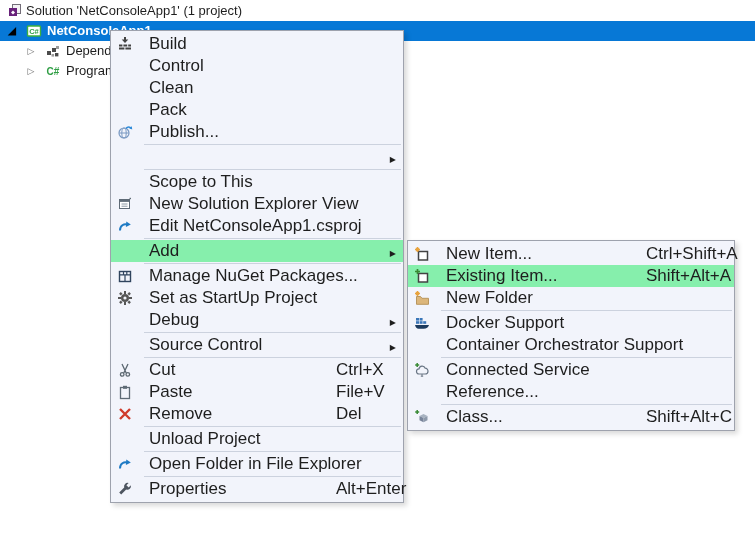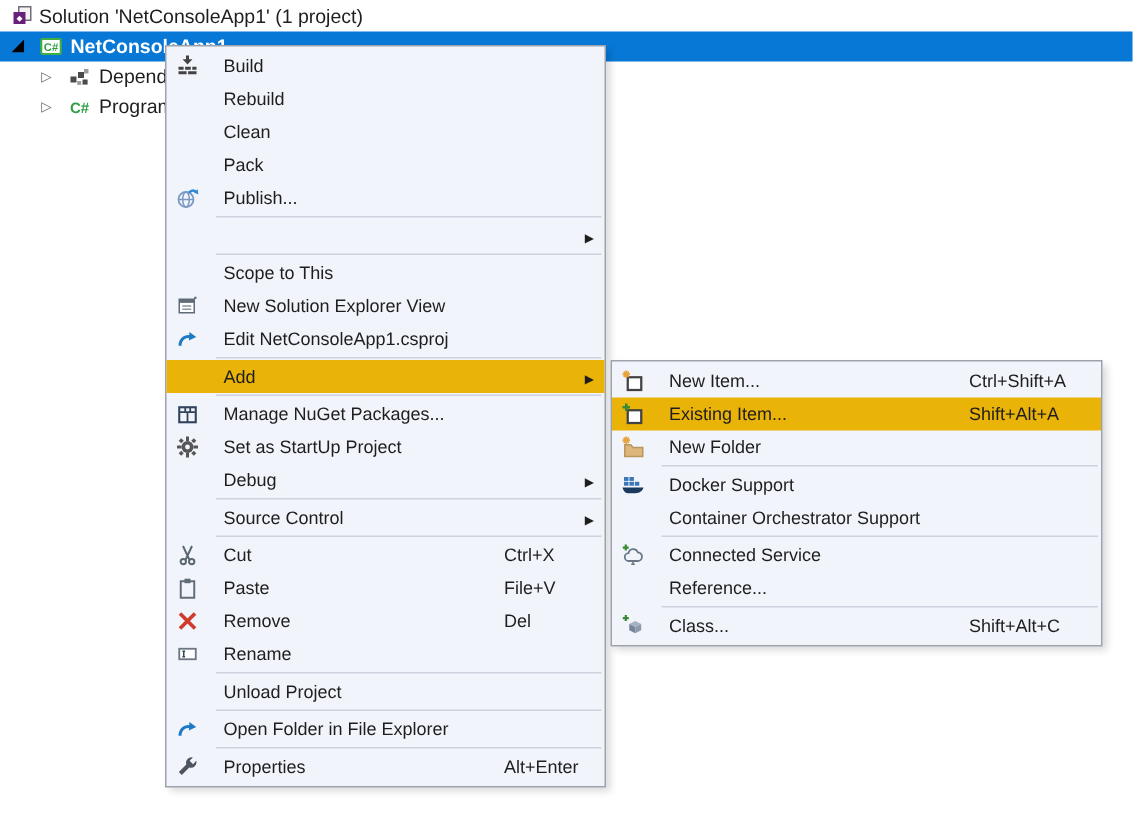--- a/index.html
+++ b/index.html
@@ -12,23 +12,23 @@
   .trow.sel { background:#0778d6; color:#fff; font-weight:bold; }
   .texp { position:absolute; top:0; width:12px; text-align:center; font-size:9px; color:#6e6e6e; }
   .trow.sel .texp { color:#000; font-size:10px; }
   .ticon { position:absolute; top:2px; width:16px; height:16px; }
   .tlabel { position:absolute; top:0; }
 
   
   .sol-ic { position:absolute; left:7px; top:2px; width:16px; height:16px; }
 
   
-  .menu { position:absolute; background:#f2f4fb; border:1px solid #9ea2ad; box-shadow:3px 3px 5px rgba(0,0,0,.15); padding:2px 0; font-size:12px; z-index:10; }
+  .menu { position:absolute; background:#f2f4fb; border:1px solid #9ea2ad; box-shadow:3px 3px 5px rgba(0,0,0,.15); padding:2px 0; font-size:17px; z-index:10; }
   .mi { position:relative; height:22px; line-height:22px; cursor:default; }
-  .mi.hl { background:#eab308; }
+  .mi.hl { background:#86efac; }
   .mi .ic { position:absolute; left:6px; top:3px; width:16px; height:16px; }
   .mi .lbl { position:absolute; left:38px; top:0; white-space:nowrap; }
   .mi .sc { position:absolute; left:225px; top:0; white-space:nowrap; }
   .submenu .sc { left:238px; }
   .mi .arrow { position:absolute; right:7px; top:0; }
   .mi .arrow::after { content:"\25B6"; font-size:8px; color:#1e1e1e; }
   .sep { height:1px; background:#ccd2de; margin:1px 2px 1px 33px; }
 
   .main-menu { left:110px; top:30px; width:294px; }
   .submenu  { left:407px; top:240px; width:328px; }
@@ -94,21 +94,21 @@
   <div class="mi">
     <span class="ic">
       <svg width="16" height="16" viewBox="0 0 16 16">
           <path fill="#424242" d="M7 1h2v2.5h2.3L8 7 4.7 3.5H7z"></path>
           <path fill="#424242" d="M2 8.5h3.4v2H2zm4.4 0h3.8v2H6.4zm4.8 0H14v2h-2.8zM2 11.5h5.4v2H2zm6.4 0H14v2H8.4z"></path>
         </svg>
     </span>
     <span class="lbl">Build</span>
   </div>
   <div class="mi">
-    <span class="lbl">Rebuild</span>
+    <span class="lbl">Control</span>
   </div>
   <div class="mi">
     <span class="lbl">Clean</span>
   </div>
   <div class="mi">
     <span class="lbl">Pack</span>
   </div>
   <div class="mi">
     <span class="ic">
       <svg width="16" height="16" viewBox="0 0 16 16">
@@ -224,29 +224,20 @@
   </div>
   <div class="mi">
     <span class="ic">
       <svg width="16" height="16" viewBox="0 0 16 16">
           <path d="M3 3l10 10M13 3L3 13" stroke="#cf3a2b" stroke-width="2.4"></path>
         </svg>
     </span>
     <span class="lbl">Remove</span>
     <span class="sc">Del</span>
   </div>
-  <div class="mi">
-    <span class="ic">
-      <svg width="16" height="16" viewBox="0 0 16 16">
-          <rect x="2.5" y="4.5" width="11" height="7" fill="#fff" stroke="#6b7683" stroke-width="1.2"></rect>
-          <path d="M5.5 6.2v3.6M4.6 6.2h1.8M4.6 9.8h1.8" stroke="#34495e" stroke-width="1"></path>
-        </svg>
-    </span>
-    <span class="lbl">Rename</span>
-  </div>
   <div class="sep"></div>
 
   <div class="mi">
     <span class="lbl">Unload Project</span>
   </div>
   <div class="sep"></div>
 
   <div class="mi">
     <span class="ic">
       <svg width="16" height="16" viewBox="0 0 16 16">

